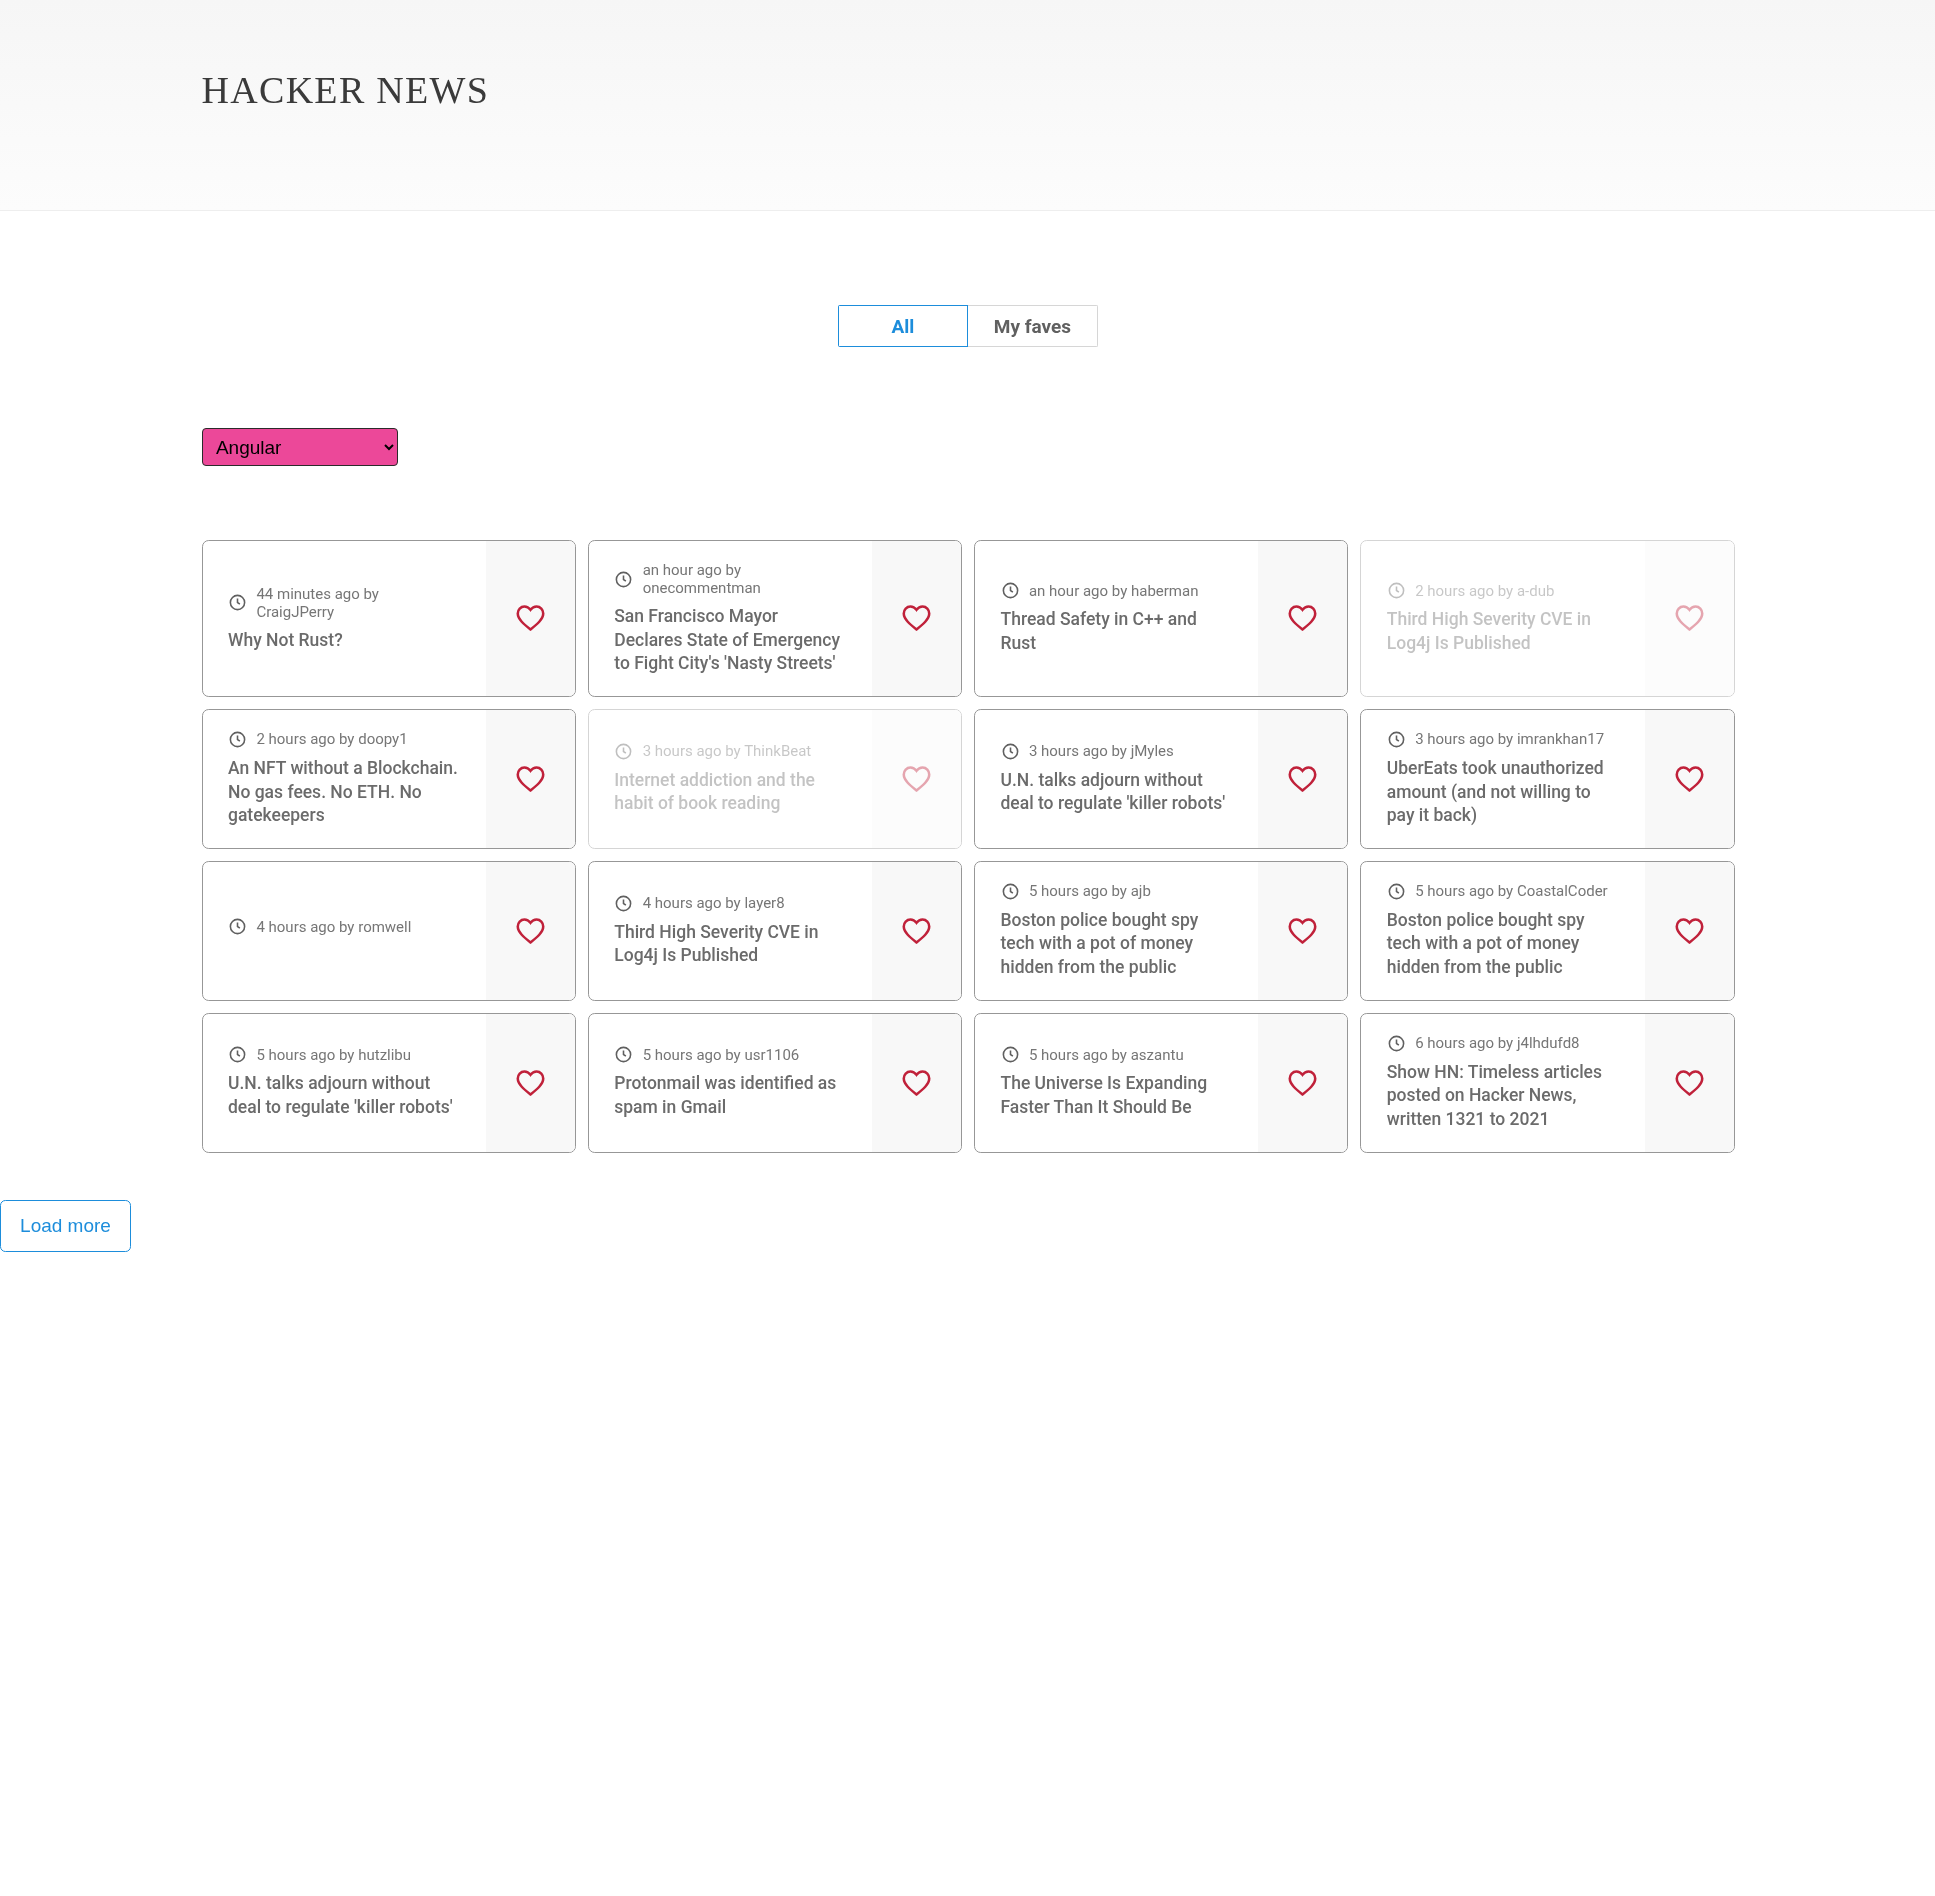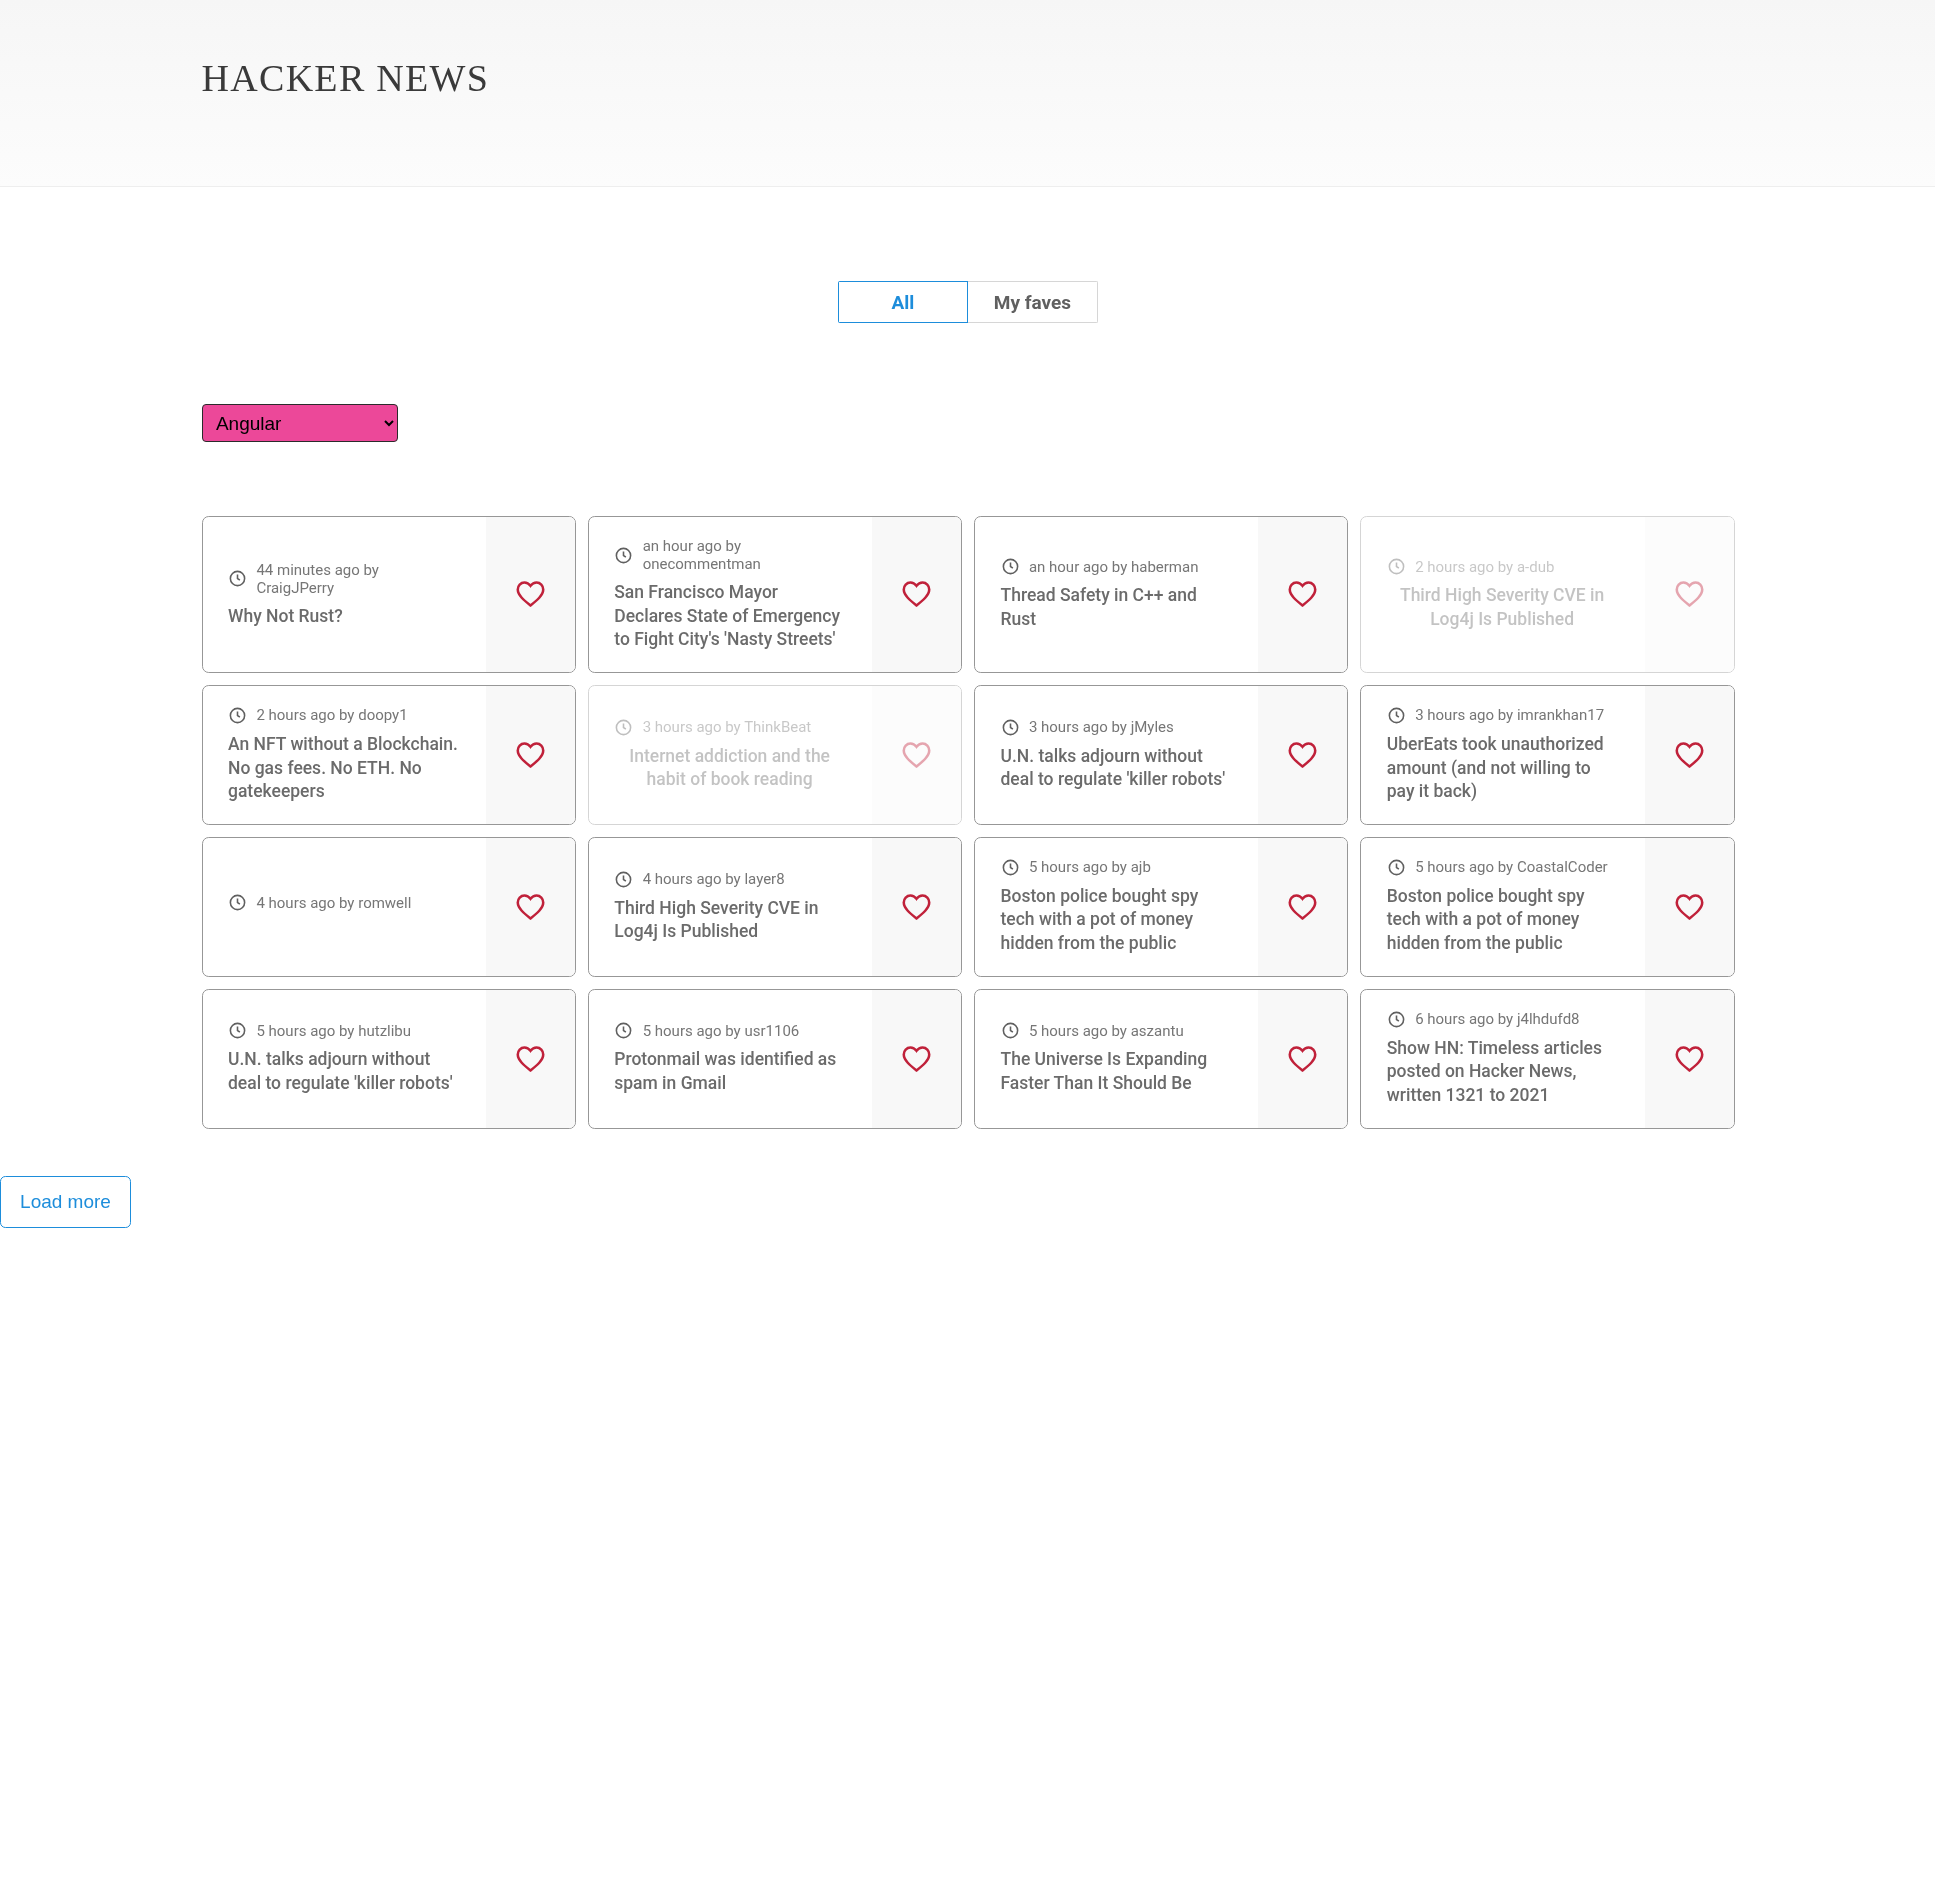--- a/index.html
+++ b/index.html
@@ -9,21 +9,21 @@
   color: #333;
   width: 1936px;
 }
 .header {
   background: linear-gradient(to bottom, #f6f6f6 0%, #fcfcfc 100%);
   border-bottom: 0.7px solid #eeeeee;
   padding: 52px 0 82px 0;
 }
 .header-inner {
   max-width: 1533px;
-  margin: 4px auto;
+  margin: 16px auto;
 }
 .site-title {
   font-family: Didot, "Bodoni MT", "Didot LT STD", Georgia, serif;
   font-size: 38px;
   letter-spacing: 1.3px;
   color: #3a3a3a;
   font-weight: 400;
 }
 .tabs-wrap {
   display: flex;
@@ -76,21 +76,21 @@
   gap: 12px;
 }
 .card {
   display: flex;
   align-items: stretch;
   border: 0.7px solid #979797;
   border-radius: 6.7px;
   overflow: hidden;
   min-height: 101px;
 }
-.card.faded { opacity: 0.4; text-align: center; }
+.card.faded { opacity: 0.4; }
 .card-body {
   flex: 1;
   padding: 20px 27px 20px 25.5px;
   display: flex;
   flex-direction: column;
   justify-content: center;
 }
 .card-meta {
   display: flex;
   align-items: center;

